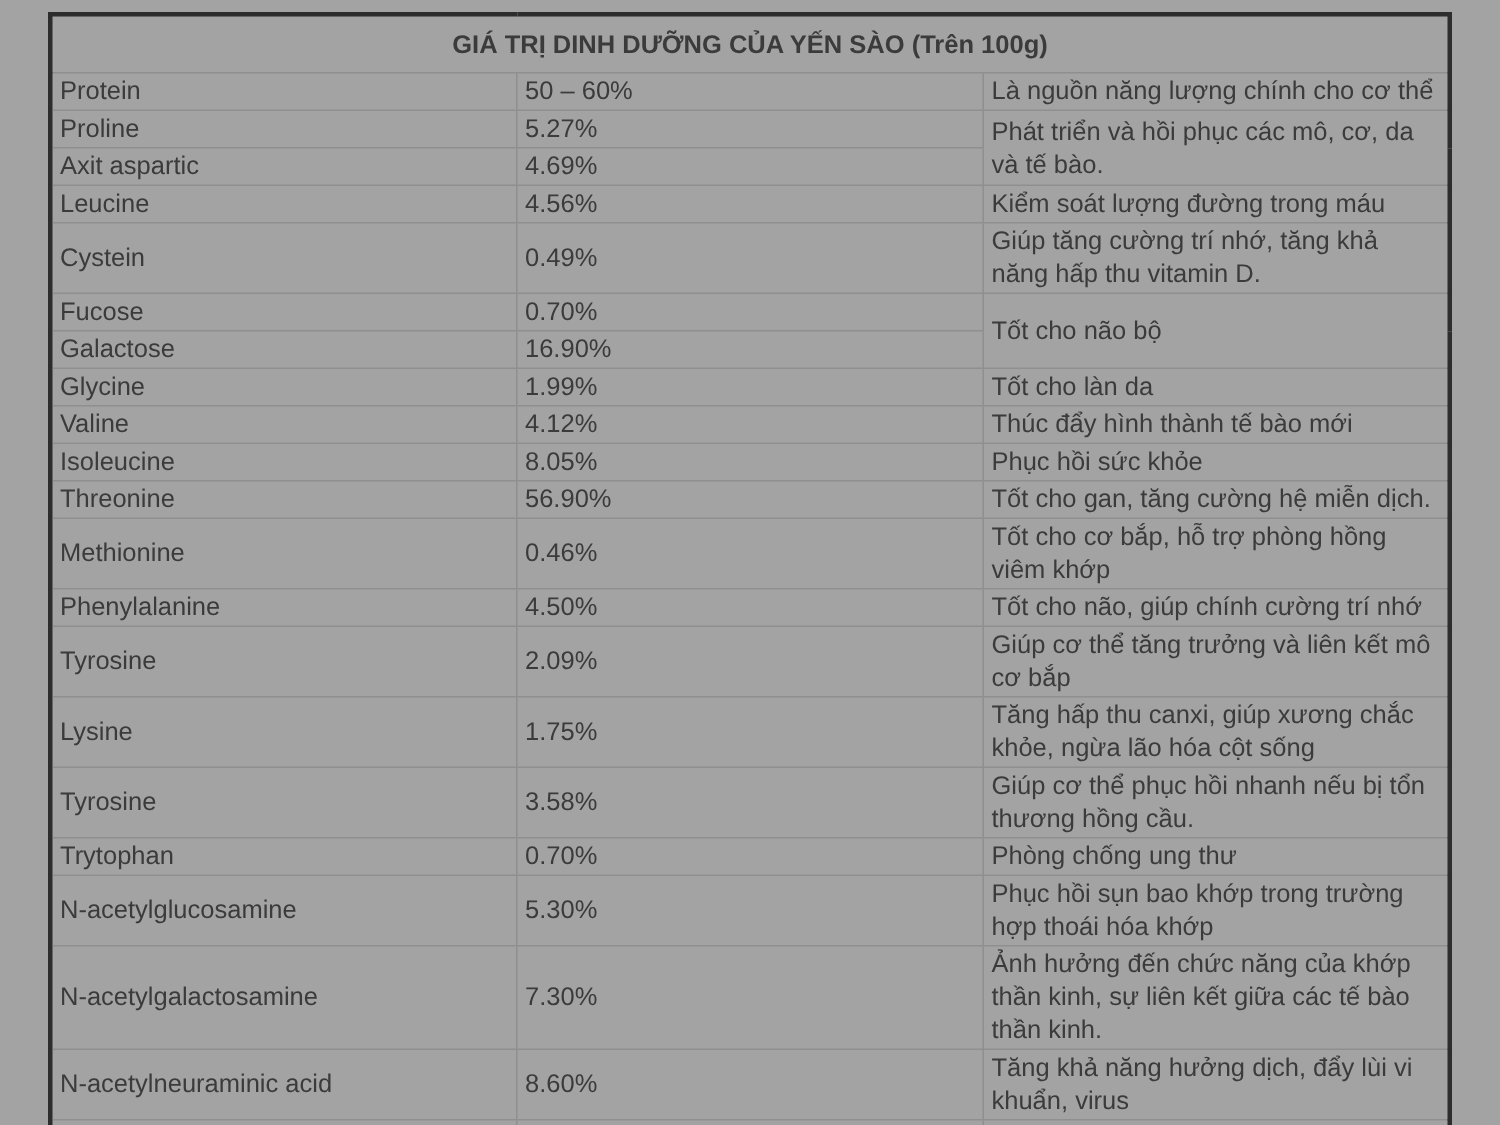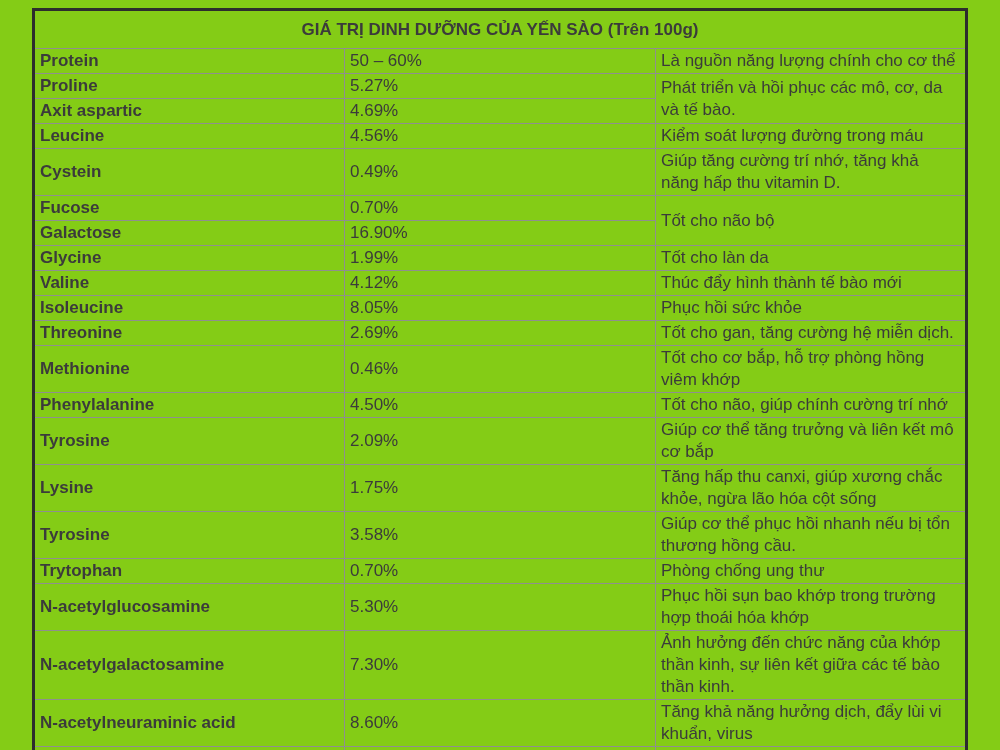--- a/index.html
+++ b/index.html
@@ -5,21 +5,21 @@
   * { box-sizing: border-box; }
   html, body {
     margin: 0;
     padding: 0;
     background: #ffffff;
     font-family: "Liberation Sans", "DejaVu Sans", sans-serif;
   }
   .page {
     width: 1000px;
     height: 750px;
-    background: #84cc16;
+    background: #a3a3a3;
     padding: 8px 28px 8px 32px;
   }
   table.nutrition {
     width: 936px;
     border-collapse: collapse;
     table-layout: fixed;
     border: 3px solid #2d2d2d;
   }
   table.nutrition th,
   table.nutrition td {
@@ -33,21 +33,21 @@
   }
   th.title-cell {
     font-size: 19px;
     font-weight: 700;
     color: #1c1c1c;
     text-align: center;
     height: 39px;
     padding: 4px 5px;
   }
   td.name {
-    font-weight: 700;
+    font-weight: 400;
     color: #1c1c1c;
     width: 269px;
     height: 25px;
   }
   td.value {
     width: 97px;
     margin-left: 28px;
   }
   td.benefit {
     width: 570px;
@@ -108,21 +108,21 @@
           <td class="value">4.12%</td>
           <td class="benefit">Thúc đẩy hình thành tế bào mới</td>
         </tr>
         <tr>
           <td class="name">Isoleucine</td>
           <td class="value">8.05%</td>
           <td class="benefit">Phục hồi sức khỏe</td>
         </tr>
         <tr>
           <td class="name">Threonine</td>
-          <td class="value">2.69%</td>
+          <td class="value">56.90%</td>
           <td class="benefit">Tốt cho gan, tăng cường hệ miễn dịch.</td>
         </tr>
         <tr>
           <td class="name">Methionine</td>
           <td class="value">0.46%</td>
           <td class="benefit">Tốt cho cơ bắp, hỗ trợ phòng hồng viêm khớp</td>
         </tr>
         <tr>
           <td class="name">Phenylalanine</td>
           <td class="value">4.50%</td>

